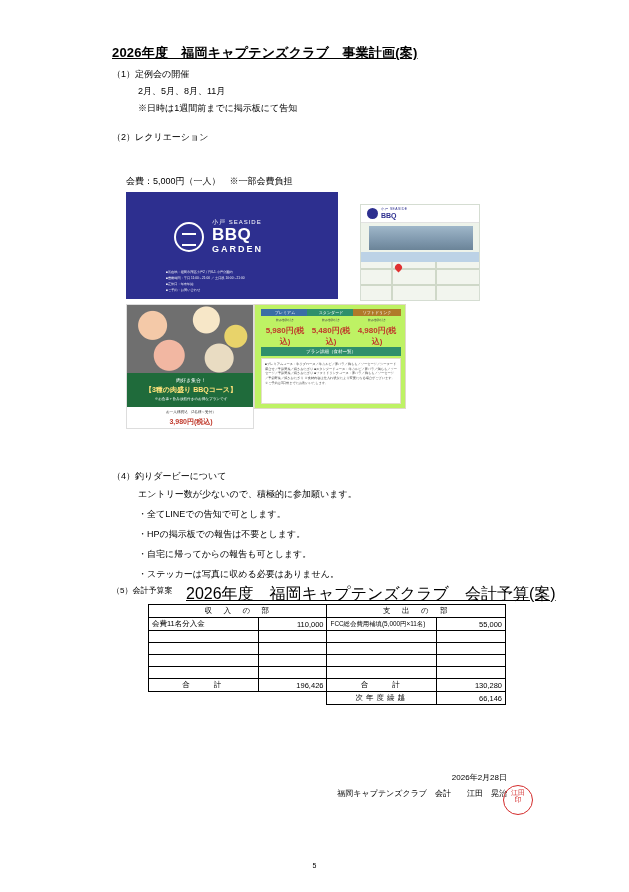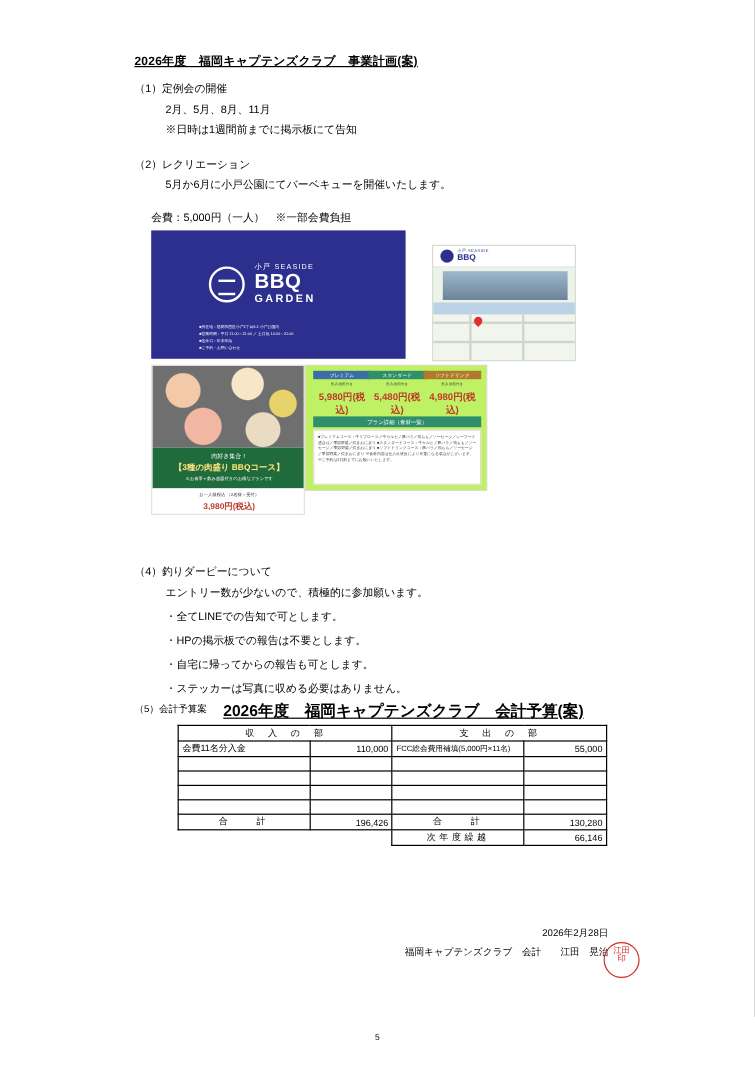--- a/index.html
+++ b/index.html
@@ -21,21 +21,21 @@
   .doc {
     position: absolute;
     left: 0; top: 0;
     width: 629px;
     height: 892px;
   }
   .title {
     position: absolute;
     left: 112px;
     top: 44px;
-    font-size: 10px;
+    font-size: 13px;
     font-weight: bold;
     color: #000;
     text-decoration: underline;
     letter-spacing: 0.2px;
     white-space: nowrap;
   }
   .sect {
     position: absolute;
     font-size: 9px;
     color: #000;
@@ -332,22 +332,22 @@
     line-height: 1.45;
     color: #444;
     overflow: hidden;
   }
 
   
   .budget-title {
     position: absolute;
     left: 186px;
     top: 584px;
-    font-size: 13px;
-    font-weight: bold;
+    font-size: 16px;
+    font-weight: normal;
     text-decoration: underline;
     white-space: nowrap;
   }
   table.budget {
     position: absolute;
     left: 148px;
     top: 604px;
     width: 358px;
     border-collapse: collapse;
     font-size: 7.5px;
@@ -418,21 +418,20 @@
 <div class="page">
   <div class="doc">
 
     <div class="title">2026年度　福岡キャプテンズクラブ　事業計画(案)</div>
 
     <div class="sect" style="left:112px; top:68px;">（1）定例会の開催</div>
     <div class="body-line" style="left:138px; top:85px;">2月、5月、8月、11月</div>
     <div class="body-line" style="left:138px; top:102px;">※日時は1週間前までに掲示板にて告知</div>
 
     <div class="sect" style="left:112px; top:131px;">（2）レクリエーション</div>
-    <div class="body-line" style="left:138px; top:148px;">5月か6月に小戸公園にてバーベキューを開催いたします。</div>
     <div class="body-line" style="left:126px; top:175px;">会費：5,000円（一人）　※一部会費負担</div>
 
     <div class="flyer-main">
       <div class="logo-circle"></div>
       <div class="ttl-small">小戸 SEASIDE</div>
       <div class="ttl-big">BBQ</div>
       <div class="ttl-sub">GARDEN</div>
       <div class="fine" style="left:40px; top:78px;">■所在地：福岡市西区小戸2丁目6-1 小戸公園内</div>
       <div class="fine" style="left:40px; top:84px;">■営業時間：平日 11:00～21:00 ／ 土日祝 10:00～21:00</div>
       <div class="fine" style="left:40px; top:90px;">■定休日：年末年始</div>

